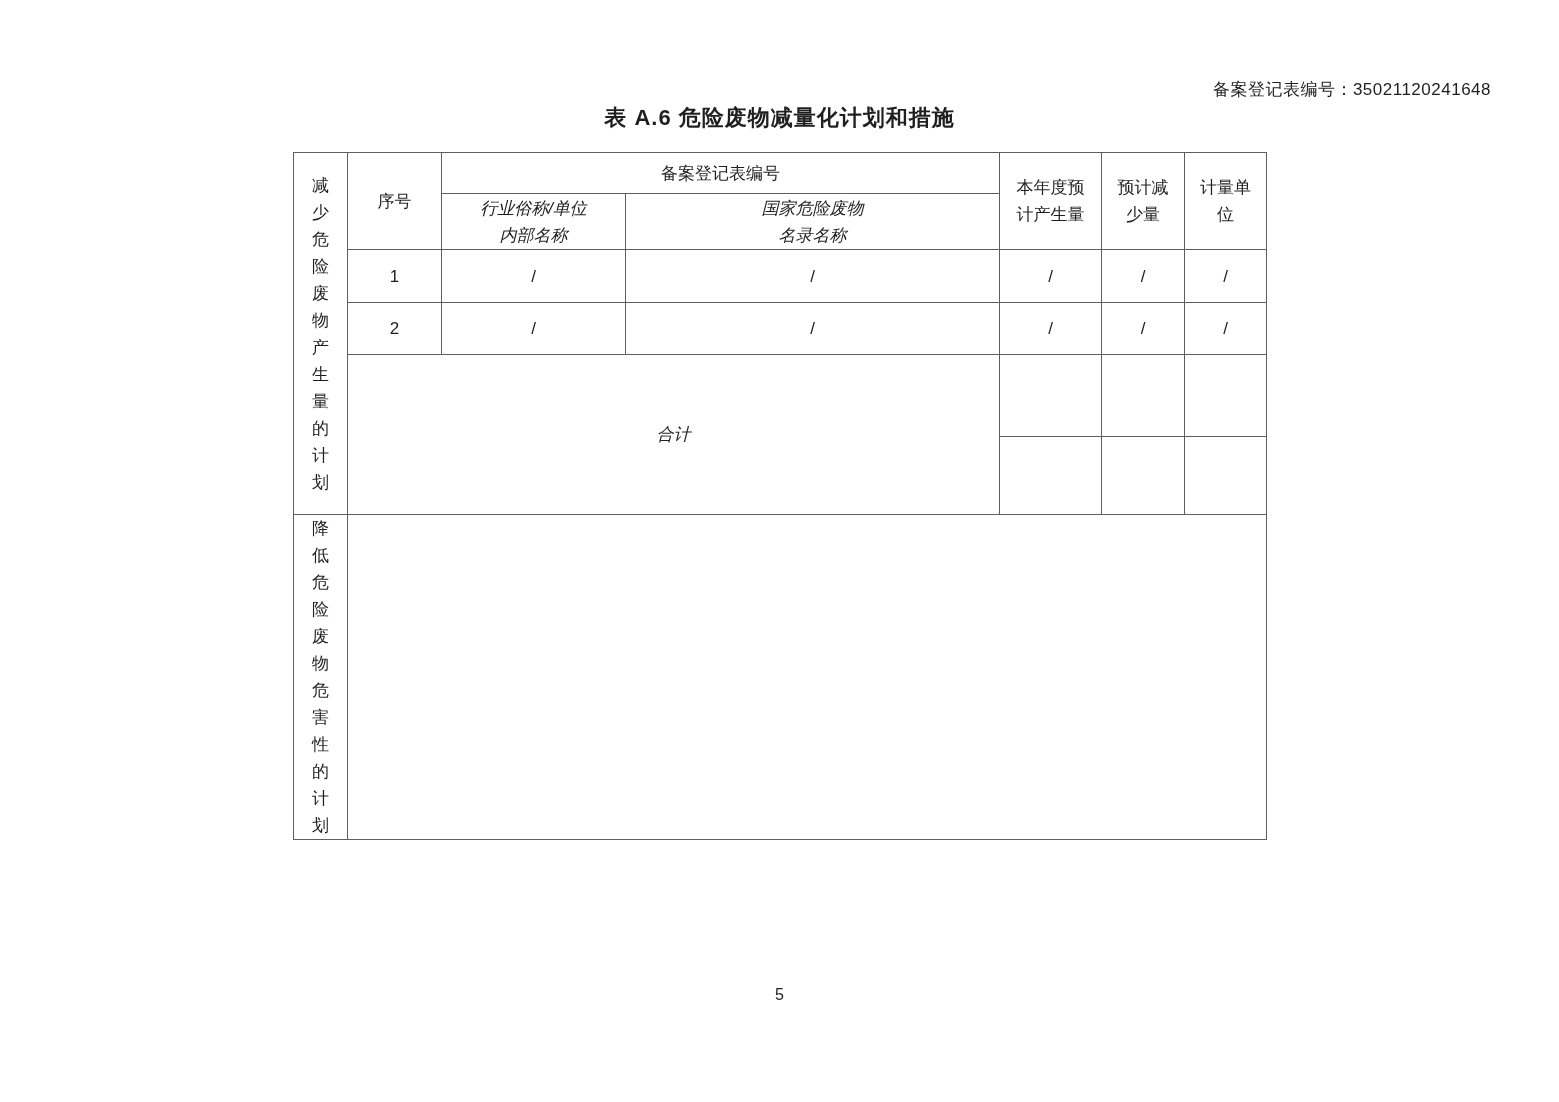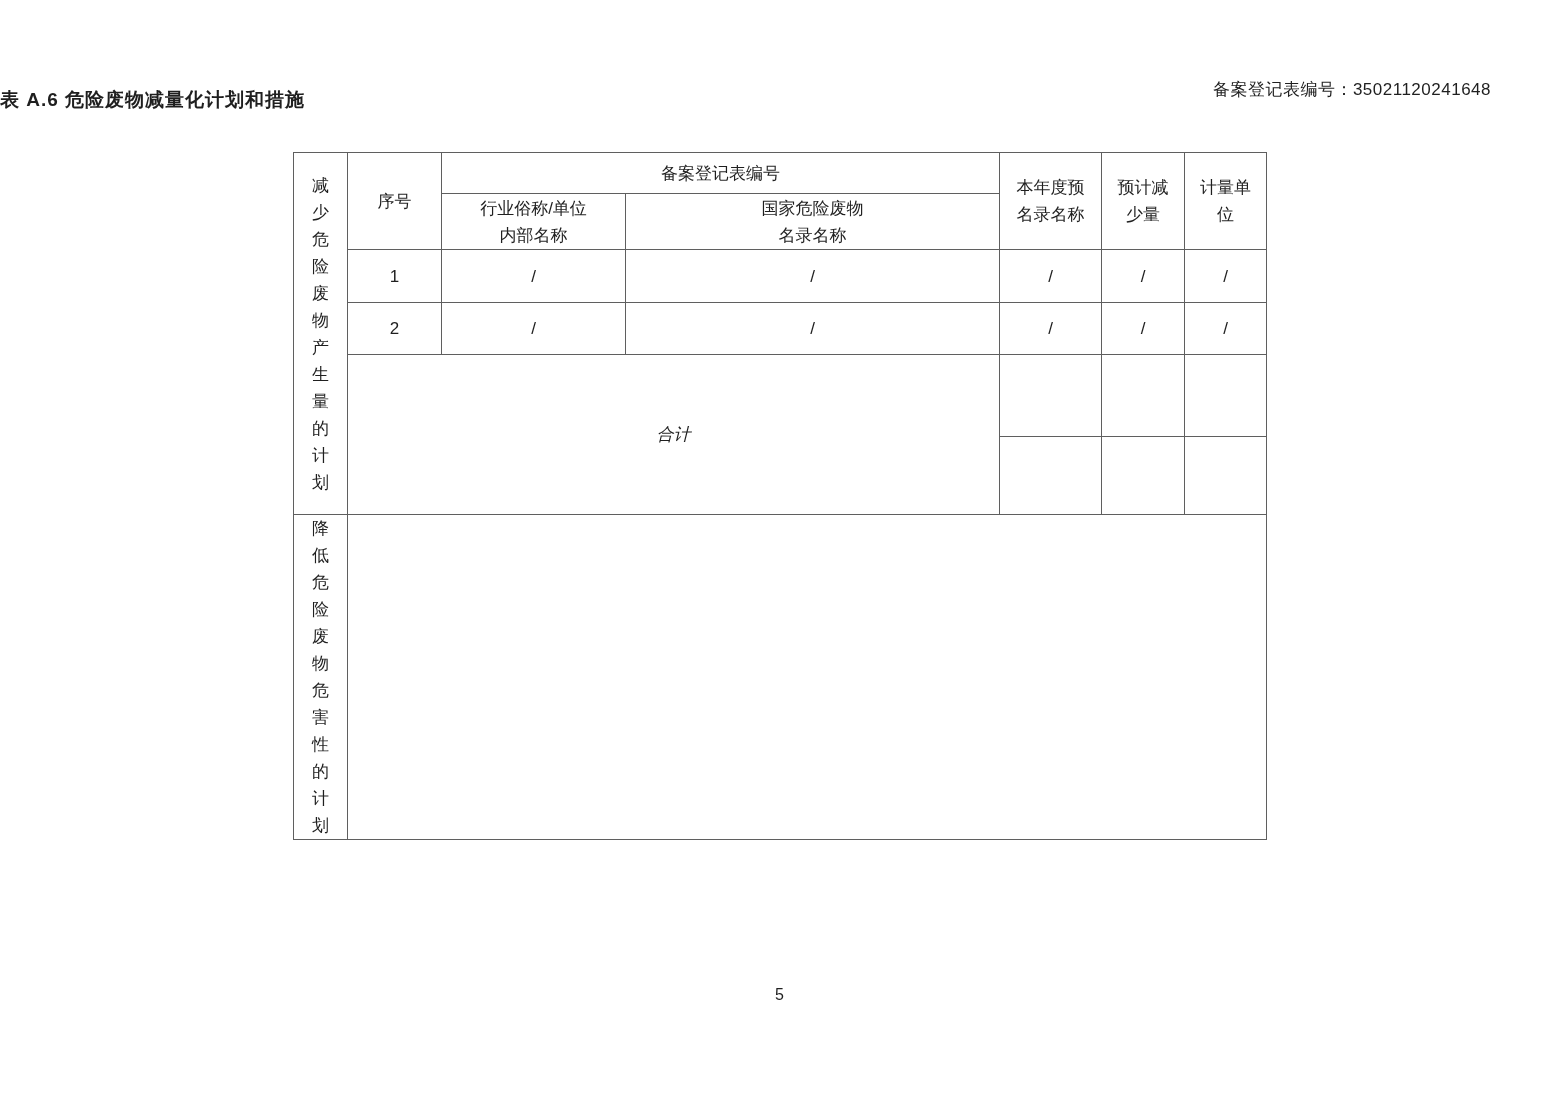--- a/index.html
+++ b/index.html
@@ -18,24 +18,25 @@
   .reg-number {
     position: absolute;
     top: 78px;
     right: 68px;
     font-size: 17px;
     letter-spacing: 0.5px;
     white-space: nowrap;
   }
   .doc-title {
     position: absolute;
-    top: 87px;
+    top: 103px;
     left: 0;
     width: 100%;
-    font-size: 19px;
+    text-align: center;
+    font-size: 22px;
     font-weight: bold;
     letter-spacing: 1px;
     white-space: nowrap;
   }
   table.main-table {
     position: absolute;
     left: 293px;
     top: 152px;
     border-collapse: collapse;
     table-layout: fixed;
@@ -52,21 +53,21 @@
     overflow: hidden;
   }
   td.vlabel {
     line-height: 27px;
     letter-spacing: 0;
   }
   td.vlabel-bottom {
     line-height: 24px;
   }
   tr.r-a   { height: 41px; }
-  tr.r-b   { height: 56px; }
+  tr.r-b   { height: 56px; font-style: italic; }
   tr.r-1   { height: 53px; }
   tr.r-2   { height: 52px; }
   tr.r-t1  { height: 82px; font-style: italic; }
   tr.r-t2  { height: 78px; }
   tr.r-bot { height: 304px; }
   .page-number {
     position: absolute;
     top: 986px;
     left: 0;
     width: 100%;
@@ -101,21 +102,21 @@
 物
 产
 生
 量
 的
 计
 划</td>
       <td rowspan="2">序号</td>
       <td colspan="2">备案登记表编号</td>
       <td rowspan="2">本年度预
-名录名称</td>
+计产生量</td>
       <td rowspan="2">预计减
 少量</td>
       <td rowspan="2">计量单
 位</td>
     </tr>
     <tr class="r-b">
       <td>行业俗称/单位
 内部名称</td>
       <td>国家危险废物
 名录名称</td>

